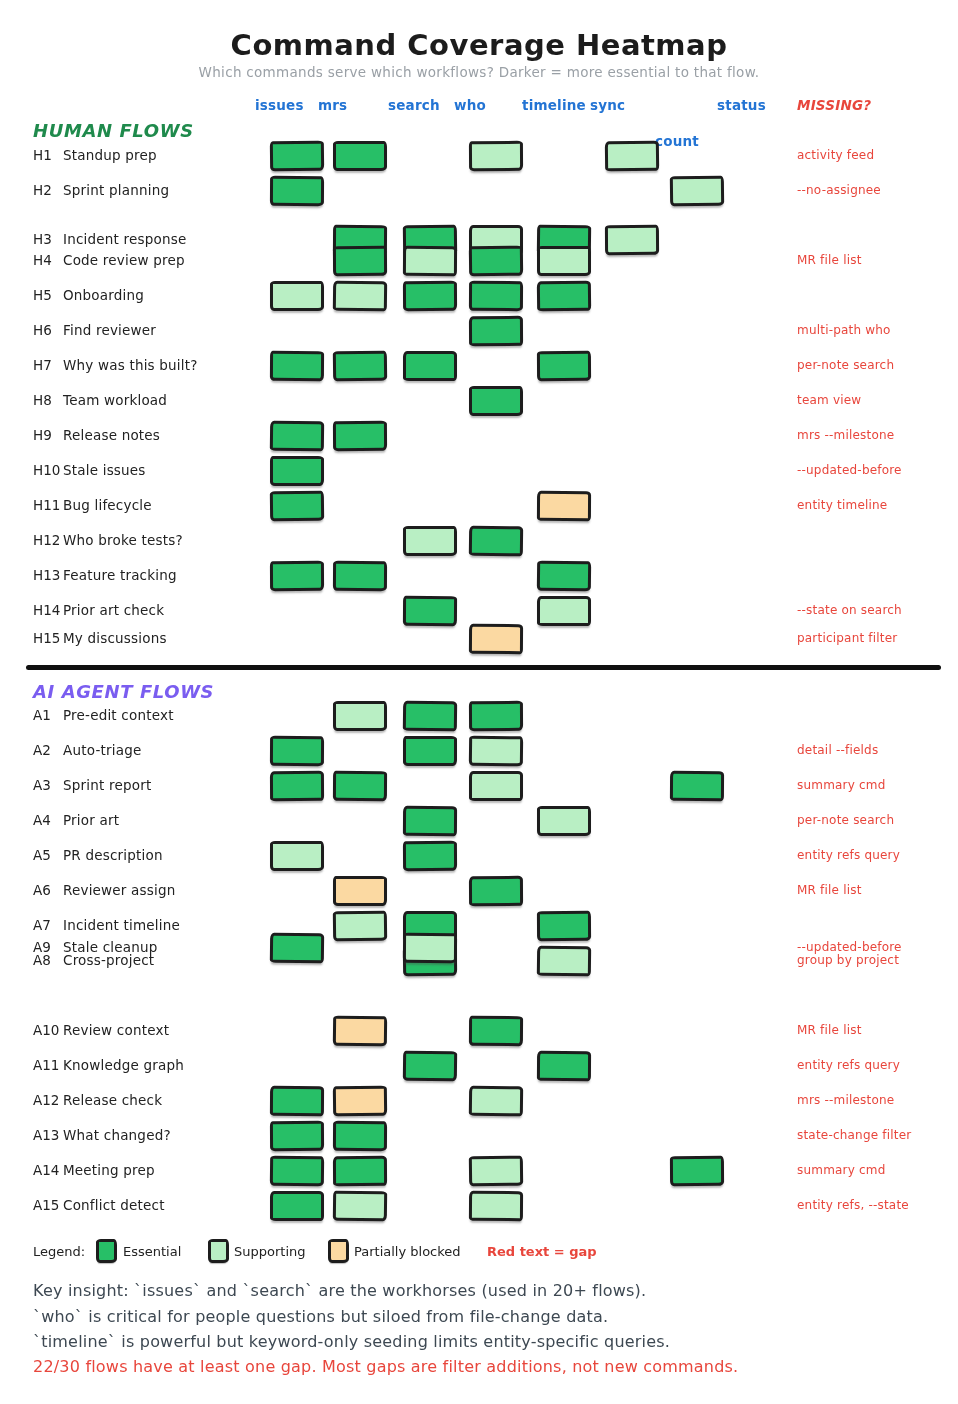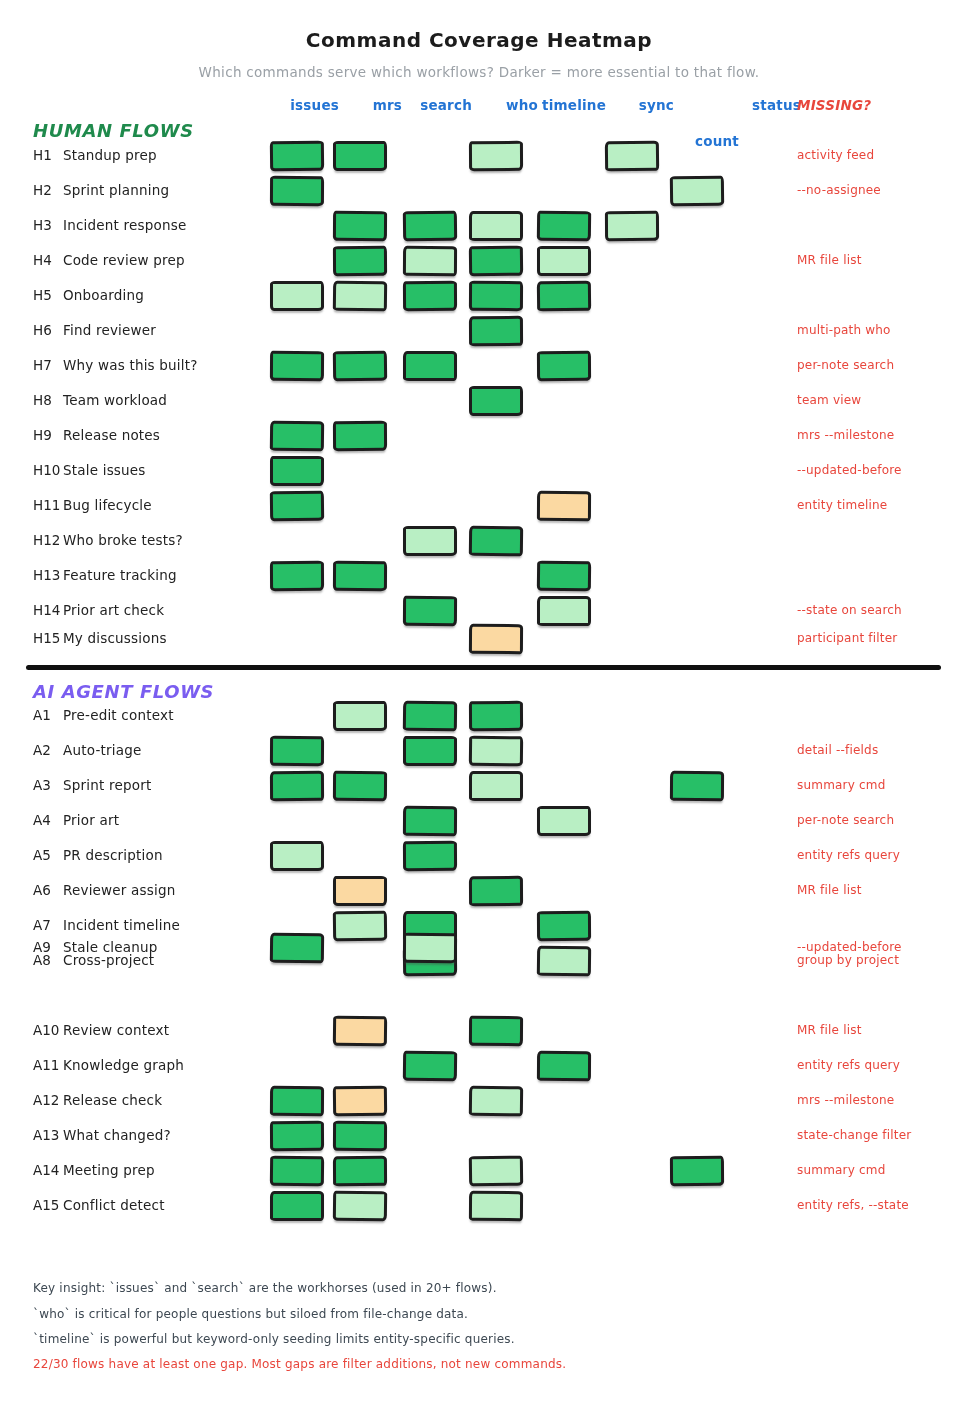--- a/index.html
+++ b/index.html
@@ -2,28 +2,28 @@
 <html><head>
 <meta charset="utf-8">
 <style>
   html,body{margin:0;padding:0;background:#ffffff;}
   .canvas{
     position:relative;width:958px;height:1404px;background:#ffffff;overflow:hidden;
     font-family:"DejaVu Sans","Liberation Sans",sans-serif;color:#222;
   }
   .title{
     position:absolute;top:28px;left:0;width:100%;text-align:center;
-    font-size:20px;font-weight:700;letter-spacing:.5px;color:#1c1c1c;
+    font-size:29px;font-weight:700;letter-spacing:.5px;color:#1c1c1c;
   }
   .subtitle{
     position:absolute;top:64px;left:0;width:100%;text-align:center;
     font-size:13.5px;color:#9aa0a6;letter-spacing:.3px;
   }
   .col-header{
-    position:absolute;top:97px;width:84px;text-align:right;
+    position:absolute;top:97px;width:84px;text-align:left;
     font-size:13.5px;font-weight:600;color:#2374d4;letter-spacing:.2px;
   }
   .col-header.missing{color:#e8463c;font-weight:700;font-style:italic;width:96px;text-align:left;}
   .section-label{
     position:absolute;left:33px;font-size:18px;font-weight:700;font-style:italic;letter-spacing:.6px;
   }
   .row{position:absolute;left:0;width:958px;height:35px;}
   .row-id{
     position:absolute;left:33px;top:8px;font-size:13.5px;color:#222;font-weight:500;
   }
@@ -43,21 +43,21 @@
   }
   .legend{position:absolute;top:1238px;left:0;width:958px;height:28px;font-size:13px;}
   .legend-title{position:absolute;left:33px;top:6px;color:#222;}
   .legend-swatch{
     position:absolute;top:1px;width:21px;height:24px;box-sizing:border-box;
     border:3px solid #1d1d1d;box-shadow:0 2px 1px -1px rgba(70,70,70,.35);
   }
   .legend-item-label{position:absolute;top:6px;color:#222;}
   .legend-gap-note{position:absolute;left:487px;top:6px;color:#e8463c;font-weight:600;}
   .note{
-    position:absolute;left:33px;font-size:12px;color:#3d4852;letter-spacing:.2px;
+    position:absolute;left:33px;font-size:16px;color:#3d4852;letter-spacing:.2px;
   }
   .note.red{color:#e8463c;}
 </style>
 </head>
 <body>
 
 <div class="canvas">
   <div class="title">Command Coverage Heatmap</div>
   <div class="subtitle">Which commands serve which workflows? Darker = more essential to that flow.</div>
 
@@ -83,21 +83,21 @@
         <div class="cell" style="left: 605px; background: rgb(185, 239, 196); transform: rotate(-0.7deg); border-radius: 4px 5px 3px 6px / 6px 4px 5px 3px;"></div>
         <span class="gap-label">activity feed</span>
       </div>
       <div class="row" style="top: 174px;">
         <span class="row-id">H2</span>
         <span class="row-label">Sprint planning</span>
         <div class="cell" style="left: 270px; background: rgb(39, 191, 103); transform: rotate(0.35deg); border-radius: 5px 3px 6px 4px / 3px 6px 4px 5px;"></div>
         <div class="cell" style="left: 670px; background: rgb(185, 239, 196); transform: rotate(-0.7deg); border-radius: 5px 3px 6px 4px / 3px 6px 4px 5px;"></div>
         <span class="gap-label">--no-assignee</span>
       </div>
-      <div class="row" style="top: 209px;">
+      <div class="row" style="top: 223px;">
         <span class="row-id">H3</span>
         <span class="row-label">Incident response</span>
         <div class="cell" style="left: 333px; background: rgb(39, 191, 103); transform: rotate(0.35deg); border-radius: 3px 6px 4px 5px / 5px 3px 6px 4px;"></div>
         <div class="cell" style="left: 403px; background: rgb(39, 191, 103); transform: rotate(-0.7deg); border-radius: 5px 3px 6px 4px / 3px 6px 4px 5px;"></div>
         <div class="cell" style="left: 469px; background: rgb(185, 239, 196); transform: rotate(0deg); border-radius: 4px 5px 3px 6px / 6px 4px 5px 3px;"></div>
         <div class="cell" style="left: 537px; background: rgb(39, 191, 103); transform: rotate(0.7deg); border-radius: 3px 6px 4px 5px / 5px 3px 6px 4px;"></div>
         <div class="cell" style="left: 605px; background: rgb(185, 239, 196); transform: rotate(-0.35deg); border-radius: 5px 3px 6px 4px / 3px 6px 4px 5px;"></div>
       </div>
       <div class="row" style="top: 244px;">
         <span class="row-id">H4</span>
@@ -293,18 +293,28 @@
         <span class="row-id">A15</span>
         <span class="row-label">Conflict detect</span>
         <div class="cell" style="left: 270px; background: rgb(39, 191, 103); transform: rotate(0deg); border-radius: 4px 5px 3px 6px / 6px 4px 5px 3px;"></div>
         <div class="cell" style="left: 333px; background: rgb(185, 239, 196); transform: rotate(0.7deg); border-radius: 3px 6px 4px 5px / 5px 3px 6px 4px;"></div>
         <div class="cell" style="left: 469px; background: rgb(185, 239, 196); transform: rotate(0.35deg); border-radius: 4px 5px 3px 6px / 6px 4px 5px 3px;"></div>
         <span class="gap-label">entity refs, --state</span>
       </div>
     </div>
   <div class="divider"></div>
 
+  <div class="legend">
+    <span class="legend-title">Legend:</span>
+    <span class="legend-swatch" style="left: 96px; background: rgb(39, 191, 103); border-radius: 5px 3px 6px 4px / 3px 6px 4px 5px;"></span>
+    <span class="legend-item-label" style="left:123px">Essential</span>
+    <span class="legend-swatch" style="left: 208px; background: rgb(185, 239, 196); border-radius: 5px 3px 6px 4px / 3px 6px 4px 5px;"></span>
+    <span class="legend-item-label" style="left:234px">Supporting</span>
+    <span class="legend-swatch" style="left: 328px; background: rgb(251, 217, 162); border-radius: 5px 3px 6px 4px / 3px 6px 4px 5px;"></span>
+    <span class="legend-item-label" style="left:354px">Partially blocked</span>
+    <span class="legend-gap-note">Red text = gap</span>
+  </div>
 
   <div class="note" style="top:1281px">Key insight: `issues` and `search` are the workhorses (used in 20+ flows).</div>
   <div class="note" style="top:1307px">`who` is critical for people questions but siloed from file-change data.</div>
   <div class="note" style="top:1332px">`timeline` is powerful but keyword-only seeding limits entity-specific queries.</div>
   <div class="note red" style="top:1357px">22/30 flows have at least one gap. Most gaps are filter additions, not new commands.</div>
 </div>
 
 </body></html>

